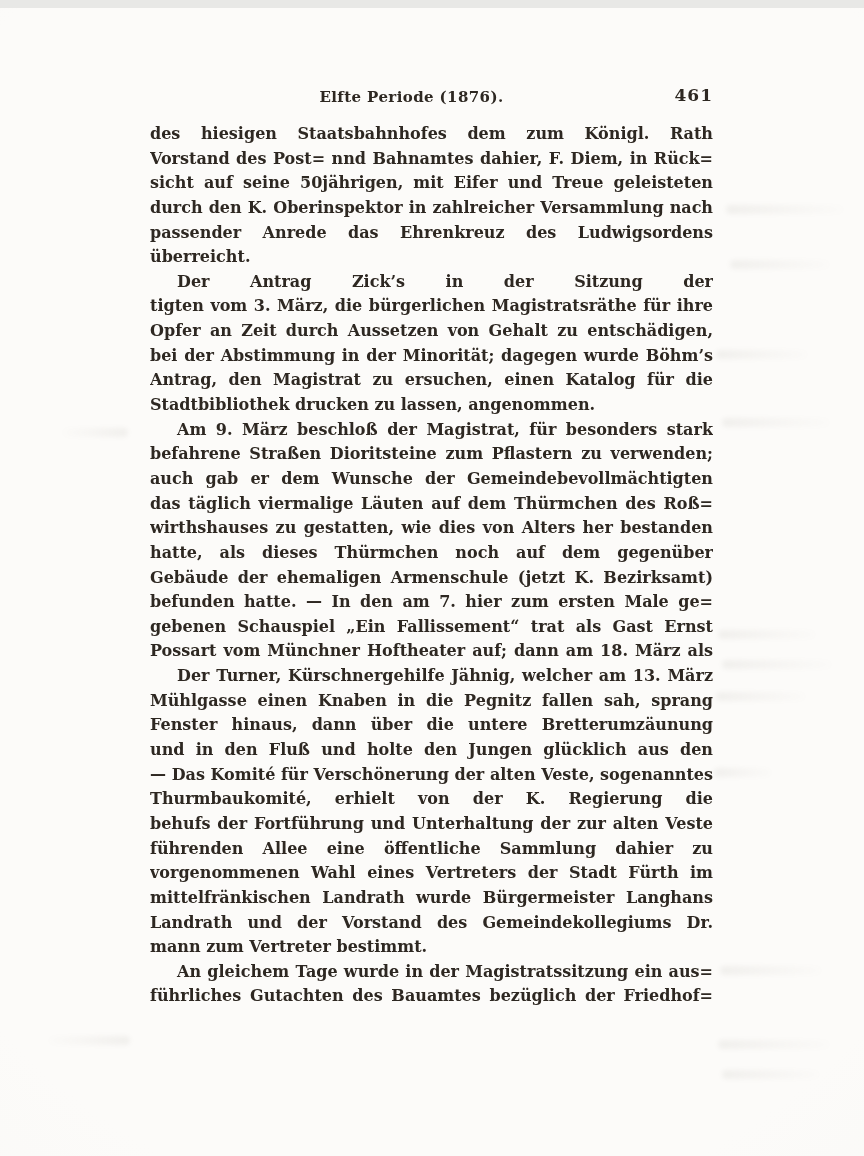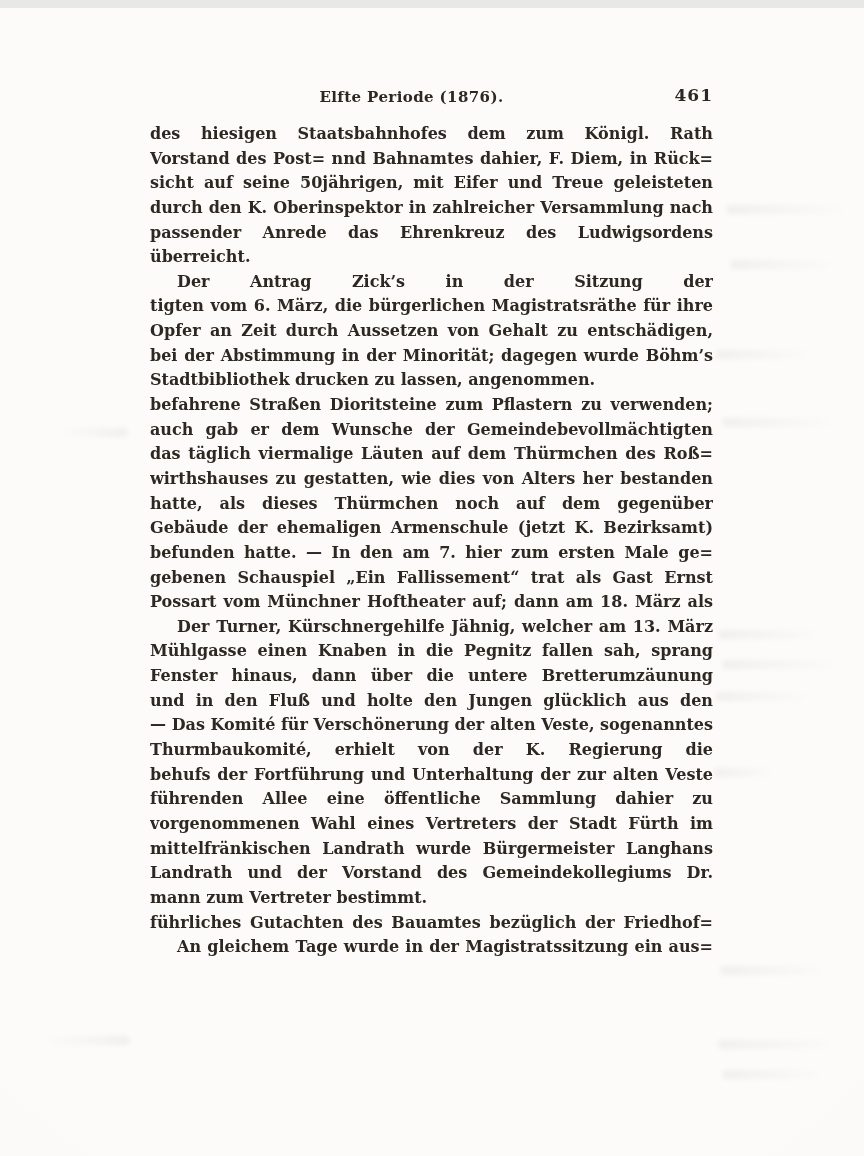--- a/index.html
+++ b/index.html
@@ -110,27 +110,29 @@
       <div class="text-line">des hiesigen Staatsbahnhofes dem zum Königl. Rath ernannten</div>
       <div class="text-line">Vorstand des Post= nnd Bahnamtes dahier, F. Diem, in Rück=</div>
       <div class="text-line">sicht auf seine 50jährigen, mit Eifer und Treue geleisteten Dienste</div>
       <div class="text-line">durch den K. Oberinspektor in zahlreicher Versammlung nach</div>
       <div class="text-line">passender Anrede das Ehrenkreuz des Ludwigsordens feierlich</div>
       <div class="text-line endpara">überreicht.</div>
     </div>
 
     <div class="paragraph">
       <div class="text-line indent">Der Antrag Zick’s in der Sitzung der Gemeindebevollmäch=</div>
-      <div class="text-line">tigten vom 6. März, die bürgerlichen Magistratsräthe für ihre</div>
+      <div class="text-line">tigten vom 3. März, die bürgerlichen Magistratsräthe für ihre</div>
       <div class="text-line">Opfer an Zeit durch Aussetzen von Gehalt zu entschädigen, blieb</div>
       <div class="text-line">bei der Abstimmung in der Minorität; dagegen wurde Böhm’s</div>
+      <div class="text-line">Antrag, den Magistrat zu ersuchen, einen Katalog für die</div>
       <div class="text-line endpara">Stadtbibliothek drucken zu lassen, angenommen.</div>
     </div>
 
     <div class="paragraph">
+      <div class="text-line indent">Am 9. März beschloß der Magistrat, für besonders stark</div>
       <div class="text-line">befahrene Straßen Dioritsteine zum Pflastern zu verwenden;</div>
       <div class="text-line">auch gab er dem Wunsche der Gemeindebevollmächtigten nach,</div>
       <div class="text-line">das täglich viermalige Läuten auf dem Thürmchen des Roß=</div>
       <div class="text-line">wirthshauses zu gestatten, wie dies von Alters her bestanden</div>
       <div class="text-line">hatte, als dieses Thürmchen noch auf dem gegenüber befindlichen</div>
       <div class="text-line">Gebäude der ehemaligen Armenschule (jetzt K. Bezirksamt) sich</div>
       <div class="text-line">befunden hatte. — In den am 7. hier zum ersten Male ge=</div>
       <div class="text-line">gebenen Schauspiel „Ein Fallissement“ trat als Gast Ernst</div>
       <div class="text-line">Possart vom Münchner Hoftheater auf; dann am 18. März als</div>
     </div>
@@ -147,22 +149,22 @@
     </div>
 
     <div class="paragraph">
       <div class="text-line">vorgenommenen Wahl eines Vertreters der Stadt Fürth im</div>
       <div class="text-line">mittelfränkischen Landrath wurde Bürgermeister Langhans zum</div>
       <div class="text-line">Landrath und der Vorstand des Gemeindekollegiums Dr. Land=</div>
       <div class="text-line endpara">mann zum Vertreter bestimmt.</div>
     </div>
 
     <div class="paragraph">
+      <div class="text-line indent">An gleichem Tage wurde in der Magistratssitzung ein aus=</div>
       <div class="text-line">führliches Gutachten des Bauamtes bezüglich der Friedhof=</div>
-      <div class="text-line indent">An gleichem Tage wurde in der Magistratssitzung ein aus=</div>
     </div>
 
   </div>
 
   <div class="smudge s1"></div>
   <div class="smudge s2"></div>
   <div class="smudge s3"></div>
   <div class="smudge s4"></div>
   <div class="smudge s5"></div>
   <div class="smudge s6"></div>

